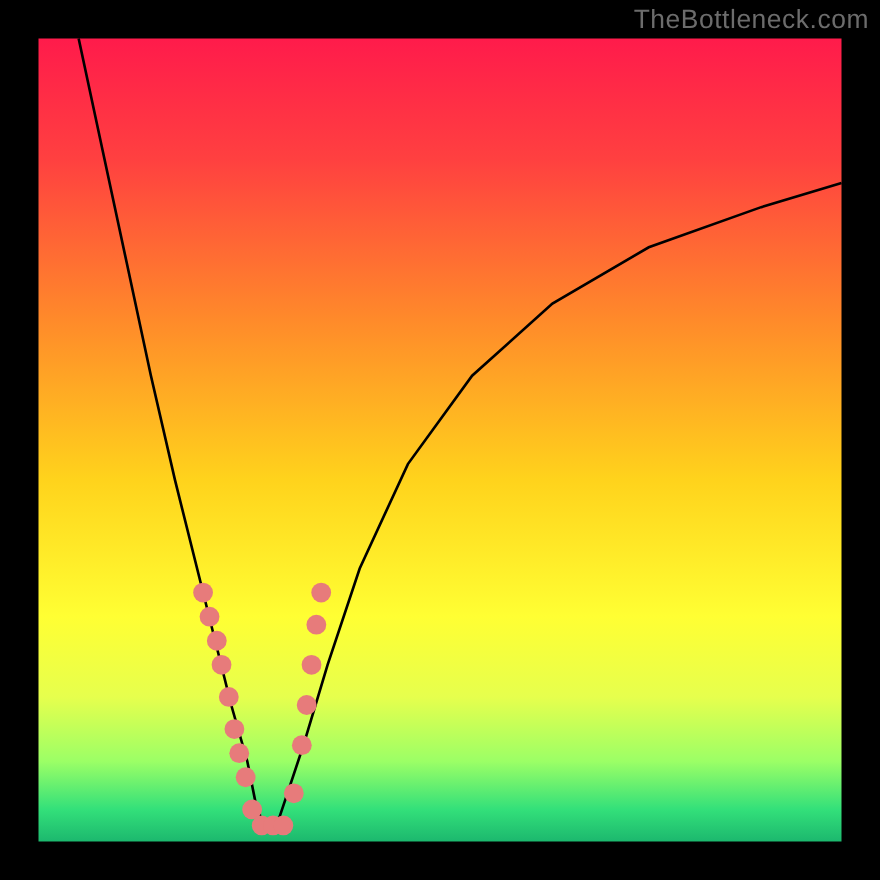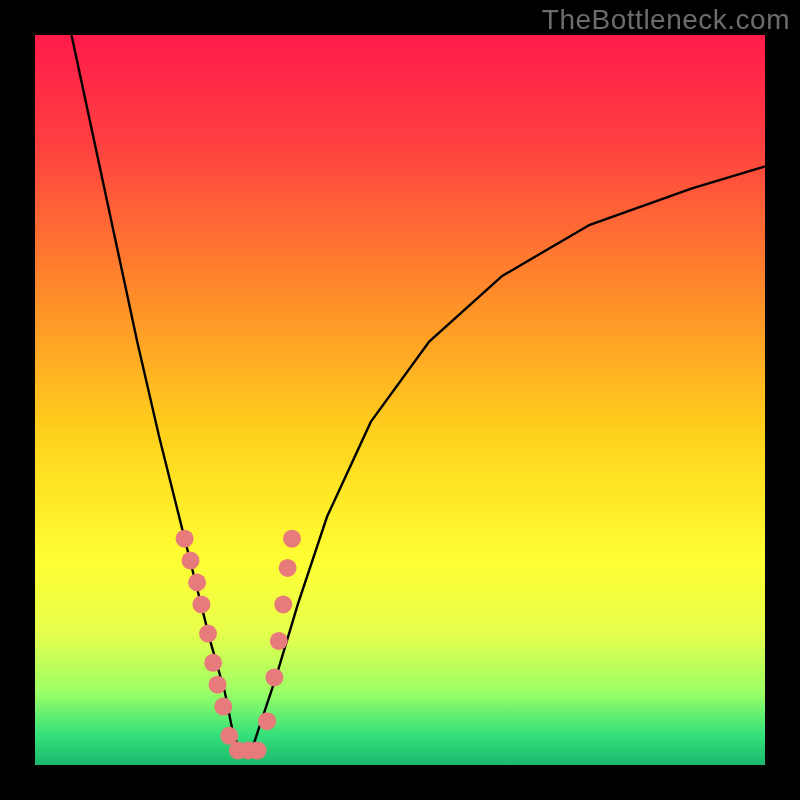--- a/index.html
+++ b/index.html
@@ -15,21 +15,21 @@
     position: relative;
     width: 800px;
     height: 800px;
     background: #000;
   }
   .watermark {
     position: absolute;
     top: 4px;
     right: 10px;
     color: #6c6c6c;
-    font-size: 28px;
+    font-size: 24px;
     font-weight: 500;
     letter-spacing: 0.5px;
     z-index: 5;
     user-select: none;
   }
   svg {
     position: absolute;
     top: 0;
     left: 0;
   }

